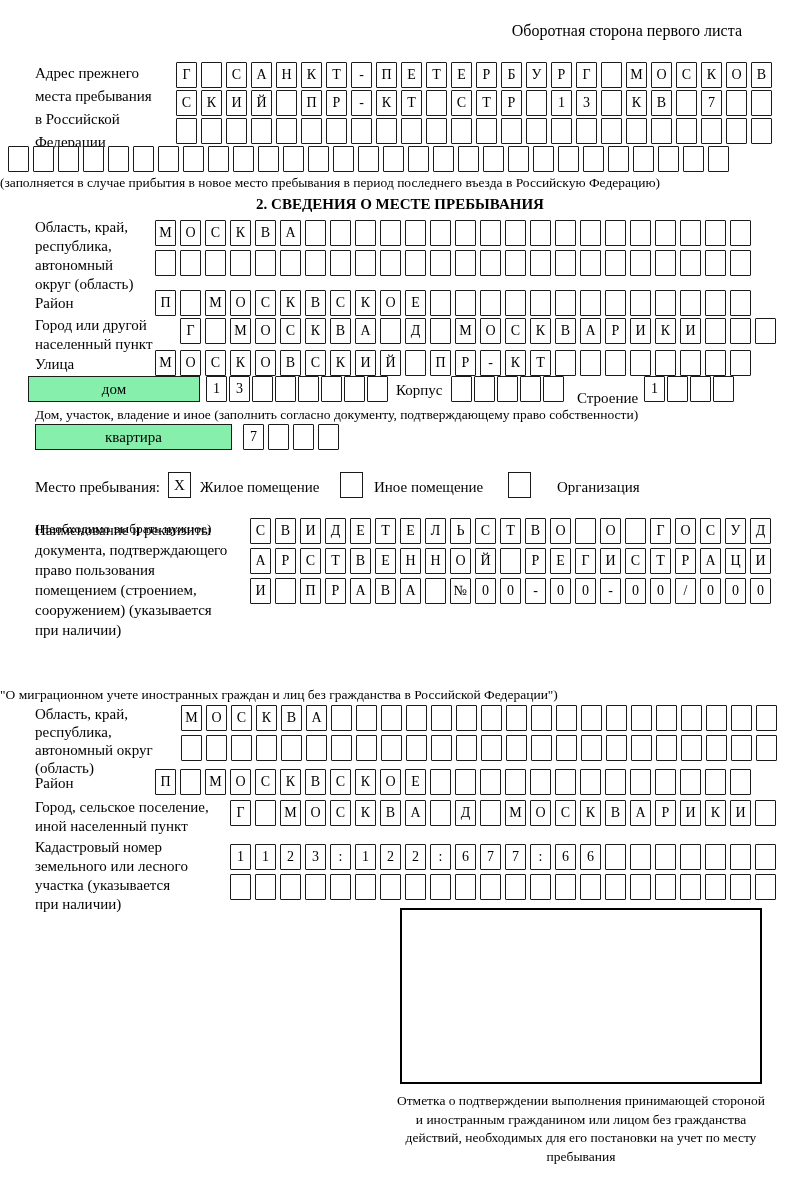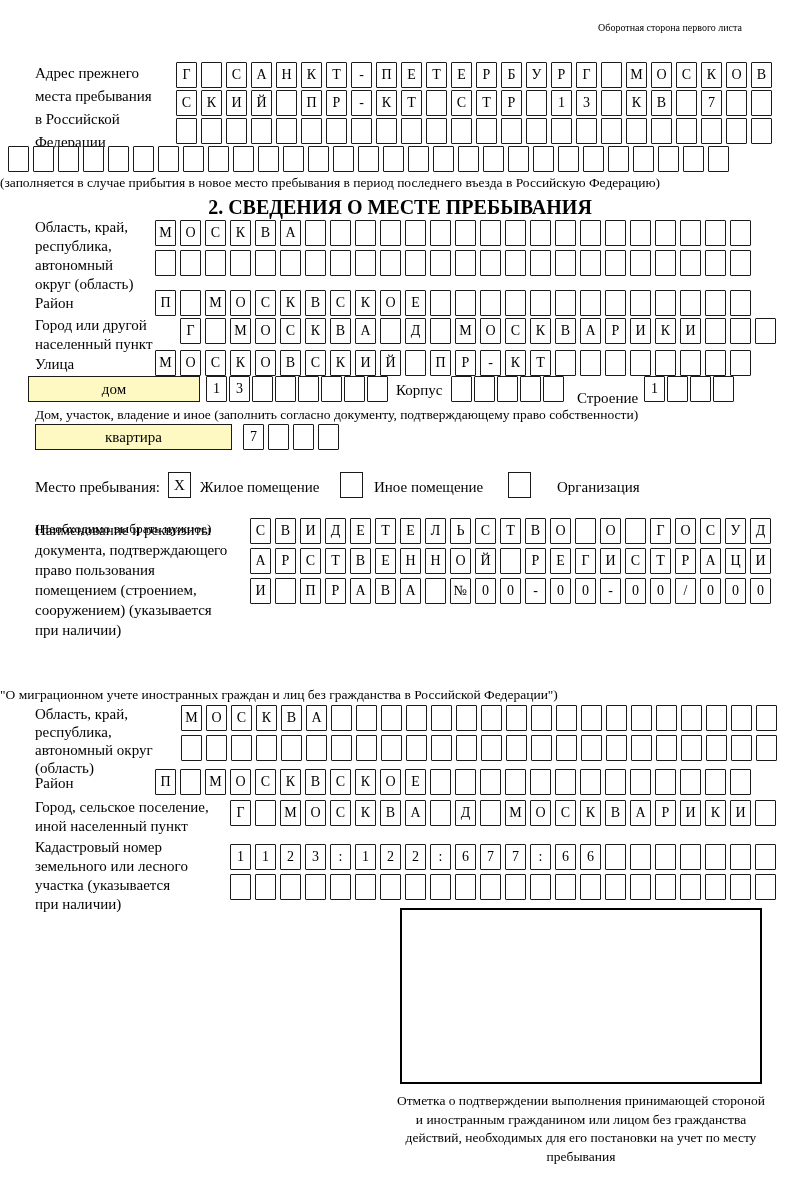--- a/index.html
+++ b/index.html
@@ -7,27 +7,27 @@
         font-family:"Liberation Serif",serif;color:#000;overflow:hidden}
   .abs{position:absolute}
   .lbl{font-size:15px;line-height:20px;white-space:pre-line}
   .lh19{line-height:19px}
   .lh18{line-height:18px}
   .boxrow{display:flex;gap:4px}
   .boxrow.tight{gap:2px}
   .cb{box-sizing:border-box;width:21px;height:26px;border:1.6px solid #1b1b1b;border-radius:1px;
       display:flex;align-items:center;justify-content:center;font-size:14px;flex:none;background:#fff}
   .bigbox{box-sizing:border-box;border:1.6px solid #1b1b1b;height:26px;display:flex;
-      align-items:center;justify-content:center;font-size:15px;background:#fef9c3}
+      align-items:center;justify-content:center;font-size:15px;background:#86efac}
   .ckbox{box-sizing:border-box;width:23px;height:26px;border:1.6px solid #1b1b1b;
       display:flex;align-items:center;justify-content:center;font-size:15px;background:#fff}
   .cap{font-size:13.5px;line-height:17px}
-  .title{font-size:20px;font-weight:bold;text-align:center;width:100%}
+  .title{font-size:15px;font-weight:bold;text-align:center;width:100%}
   .center{width:100%}
-  .hdr{font-size:10px}
+  .hdr{font-size:16px}
   .stampbox{box-sizing:border-box;border:2px solid #000;background:#fff}
 </style>
 </head>
 <body>
 
 <div class="page">
 
   <div class="abs hdr" style="right:58px;top:22px">Оборотная сторона первого листа</div>
 
   <div class="abs lbl" style="left:35px;top:62px;line-height:23px">Адрес прежнего

